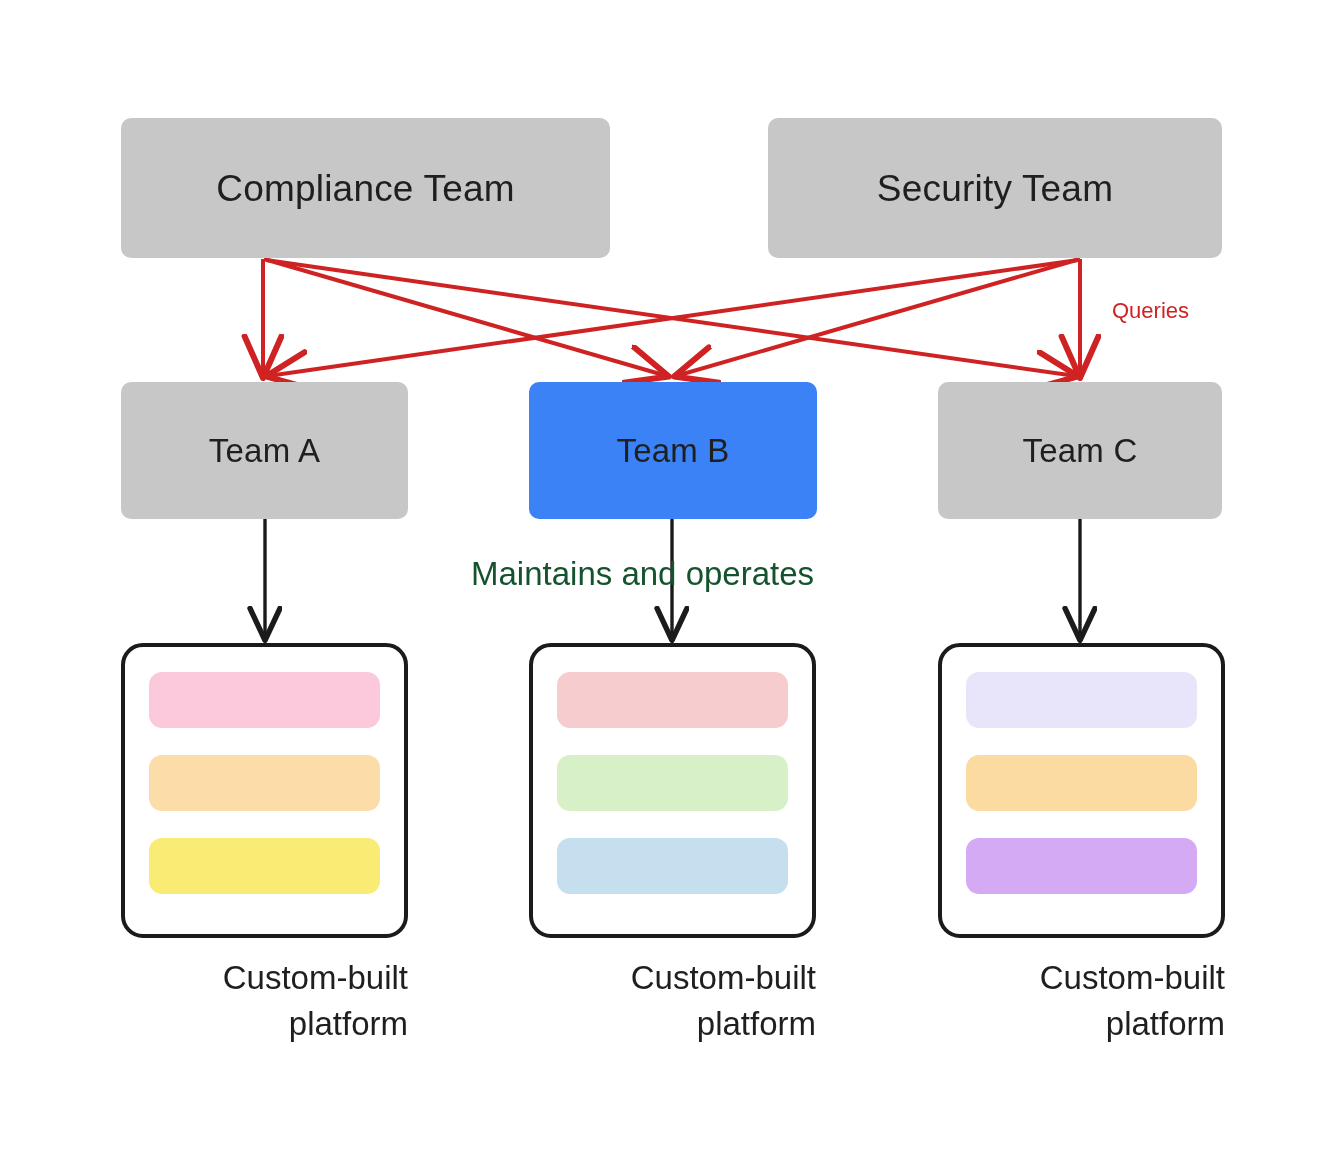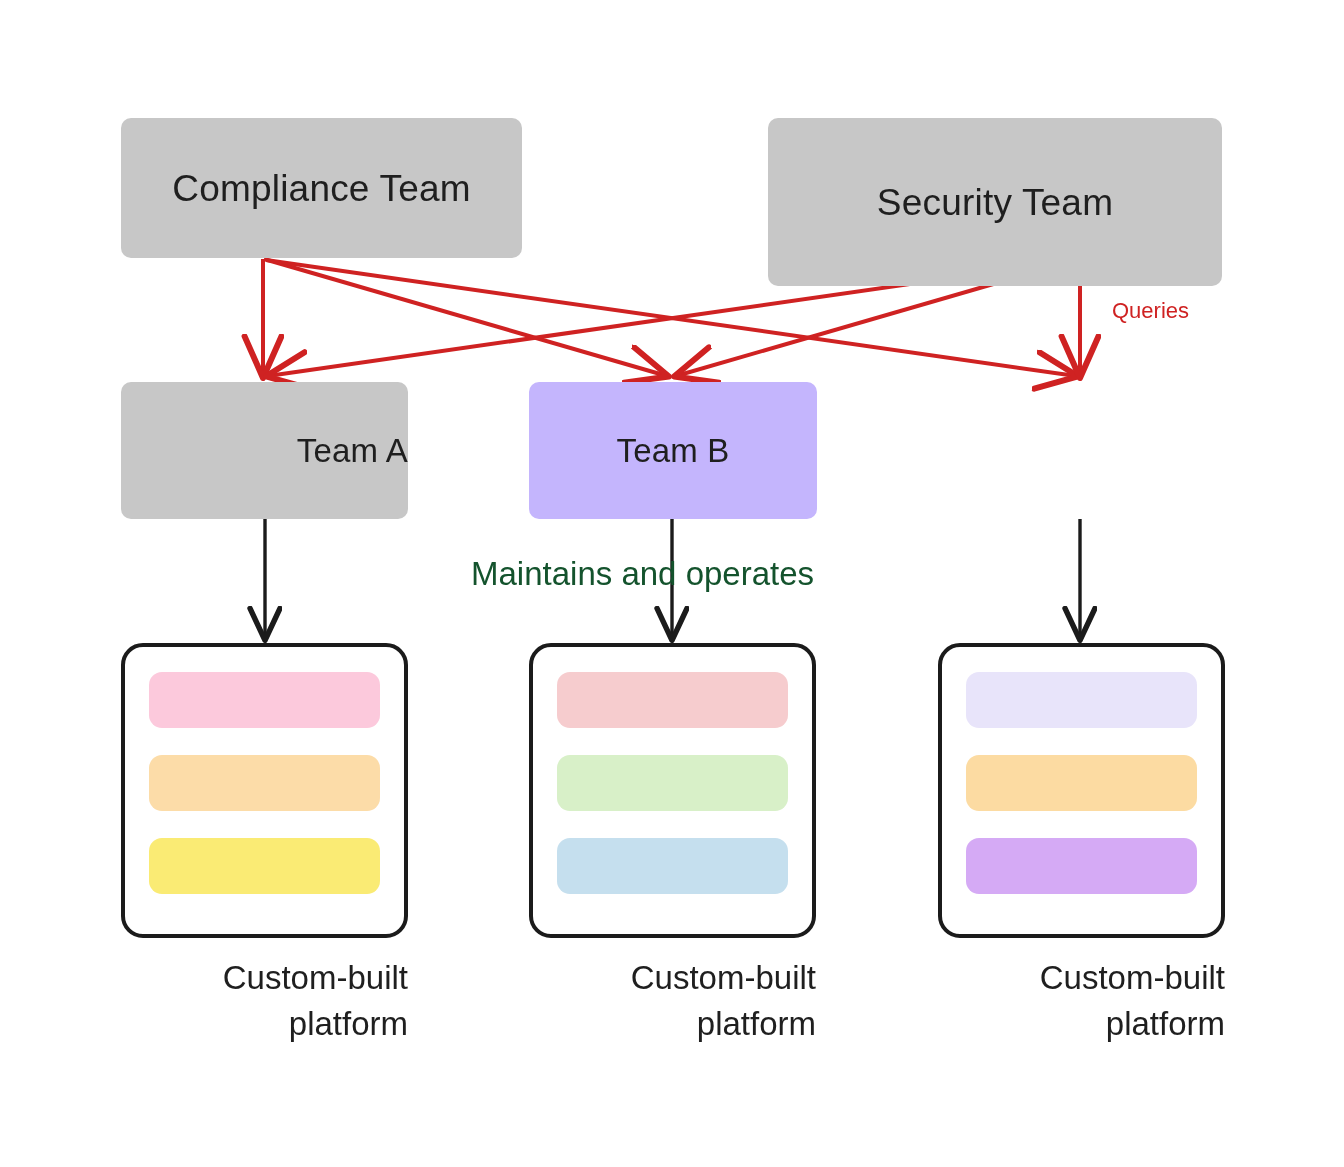--- a/index.html
+++ b/index.html
@@ -35,23 +35,23 @@
     color: #1f1f1f;
     letter-spacing: 0.2px;
     line-height: 1;
     text-align: center;
     font-weight: 400;
   }
   .team-box.sub .team-label {
     font-size: 33px;
   }
 
-  #box-compliance { left:121px;  top:118px; width:401px; height:140px; }
-  #box-security   { left:768px;  top:118px; width:454px; height:168px; }
-  #box-team-a     { left:121px;  top:382px; width:287px; height:137px;justify-content:flex-end; }
+  #box-compliance { left:121px;  top:118px; width:489px; height:140px; }
+  #box-security   { left:768px;  top:118px; width:454px; height:140px; }
+  #box-team-a     { left:121px;  top:382px; width:287px; height:137px; }
   #box-team-b     { left:529px;  top:382px; width:288px; height:137px; }
   #box-team-c     { left:938px;  top:382px; width:284px; height:137px; }
 
   
   #edges-red, #edges-black {
     position: absolute;
     left: 0; top: 0;
     width: 1344px;
     height: 1167px;
     pointer-events: none;
@@ -163,24 +163,27 @@
   <div class="team-box" id="box-security" style="background: rgb(199, 199, 199);">
     <span class="team-label">Security Team</span>
   </div>
 
   <div id="queries-label">Queries</div>
 
   <div class="team-box sub" id="box-team-a" style="background: rgb(199, 199, 199);">
     <span class="team-label">Team A</span>
   </div>
 
-  <div class="team-box sub" id="box-team-b" style="background: #c4b5fd;">
+  <div class="team-box sub" id="box-team-b" style="background: #3b82f6;">
     <span class="team-label">Team B</span>
   </div>
 
+  <div class="team-box sub" id="box-team-c" style="background: rgb(199, 199, 199);">
+    <span class="team-label">Team C</span>
+  </div>
 
   <div id="maintains-label">Maintains and operates</div>
 
   <div class="platform-box" id="platform-a">
     <div class="platform-bar" style="background: rgb(252, 201, 220);"></div>
     <div class="platform-bar" style="background: rgb(252, 220, 168);"></div>
     <div class="platform-bar" style="background: rgb(250, 235, 116);"></div>
   </div>
 
   <div class="platform-box" id="platform-b">

